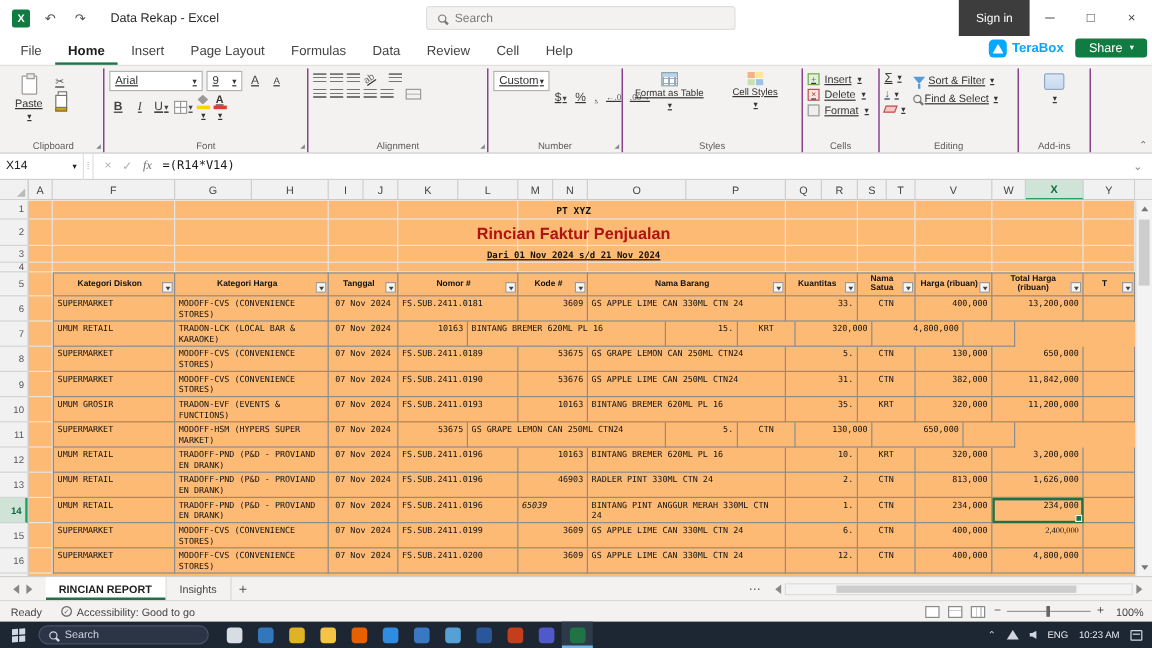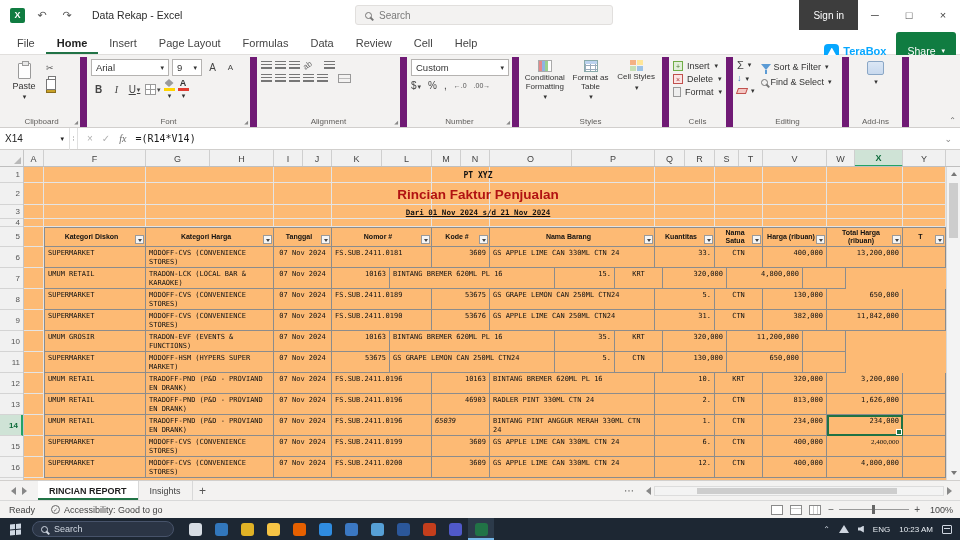--- a/index.html
+++ b/index.html
@@ -22,26 +22,26 @@
 
 
 .tabrow{height:25px;flex:0 0 25px;background:#fff;display:flex;align-items:flex-end;padding-left:6px;position:relative;border-bottom:1px solid #e1dfdd;}
 .rtab{padding:4px 11px 3px;font-size:11px;color:#444;cursor:pointer;}
 .rtab.active{color:#1e1e1e;font-weight:bold;border-bottom:2.5px solid #217346;}
 .tabrow-right{position:absolute;right:4px;top:2px;display:flex;align-items:center;gap:10px;}
 .terabox{display:flex;align-items:center;gap:4px;cursor:pointer;}
 .tb-ic{width:15px;height:15px;border-radius:4px;background:#06a7ff;position:relative;}
 .tb-ic::after{content:"";position:absolute;left:3px;right:3px;top:4px;bottom:3px;background:#fff;clip-path:polygon(0 100%,50% 0,100% 100%);}
 .terabox-label{color:#06a7ff;font-weight:bold;font-size:11px;}
-.sharebtn{background:#107c41;color:#fff;font-size:10.5px;border-radius:3px;padding:13px 11px;display:flex;align-items:center;gap:5px;cursor:pointer;}
+.sharebtn{background:#107c41;color:#fff;font-size:10.5px;border-radius:3px;padding:2px 11px;display:flex;align-items:center;gap:5px;cursor:pointer;}
 .car::after{content:"▾";font-size:7px;color:inherit;margin-left:1px;}
 
 
 .ribbon{height:73px;flex:0 0 73px;background:#f3f2f1;border-bottom:1px solid #d1cfcd;display:flex;padding:2px 0 0 3px;overflow:hidden;position:relative;}
-.grp{position:relative;border-right:7px solid #701a75;padding:2px 4px 24px;flex:0 0 auto;}
+.grp{position:relative;border-right:1px solid #701a75;padding:2px 4px 24px;flex:0 0 auto;text-decoration:underline;}
 .grp-label{position:absolute;bottom:1px;left:0;right:0;text-align:center;font-size:8px;color:#605e5c;}
 .dlg{position:absolute;right:2px;bottom:2px;font-size:5px;color:#888;cursor:pointer;}
 .dlg::before{content:"◢";}
 .g-clip{width:84px;display:flex;gap:5px;}
 .paste-big{width:34px;display:flex;flex-direction:column;align-items:center;gap:2px;padding-top:4px;cursor:pointer;font-size:9px;color:#333;}
 .ic-clip{width:13px;height:16px;border:1px solid #9a9a9a;border-radius:1px;background:#fdfdfd;position:relative;}
 .ic-clip::before{content:"";position:absolute;top:-3px;left:3px;width:5px;height:3px;border:1px solid #9a9a9a;background:#e8e8e8;}
 .clip-small{display:flex;flex-direction:column;gap:4px;padding-top:5px;}
 .ic-scissors{font-size:9px;color:#555;line-height:8px;cursor:pointer;}
 .ic-scissors::before{content:"✂";}
@@ -64,21 +64,21 @@
 .bar-yellow{background:#ffd400;}
 .bar-red{background:#e03c31;}
 .ic-borders{width:11px;height:11px;border:1px solid #9a9a9a;background:linear-gradient(#9a9a9a,#9a9a9a) center/100% 1px no-repeat,linear-gradient(#9a9a9a,#9a9a9a) center/1px 100% no-repeat,#fff;}
 .ic-bkt{width:9px;height:8px;background:#9a9a9a;clip-path:polygon(50% 0,100% 50%,50% 100%,0 50%);}
 .fontA{font-size:9px;color:#333;font-weight:bold;line-height:8px;}
 .g-align{width:150px;display:flex;flex-direction:column;gap:4px;padding-top:4px;}
 .ic-bars{width:11px;height:9px;background:repeating-linear-gradient(to bottom,#767676 0 1.2px,transparent 1.2px 3.2px);cursor:pointer;}
 .ic-orient{font-size:8px;color:#666;transform:rotate(-35deg);cursor:pointer;}
 .ic-orient::before{content:"ab";}
 .ic-merge{width:13px;height:9px;border:1px solid #999;background:linear-gradient(#bbb,#bbb) center/100% 1px no-repeat;cursor:pointer;}
-.g-num{width:112px;display:flex;flex-direction:column;gap:4px;}
+.g-num{width:112px;display:flex;flex-direction:row;gap:4px;}
 .nrow{display:flex;align-items:center;gap:7px;font-size:10px;color:#444;}
 .decbtn{font-size:7px;color:#555;cursor:pointer;}
 .d-inc::before{content:"←.0";}
 .d-dec::before{content:".00→";}
 .g-styles{width:150px;display:flex;gap:2px;padding-top:3px;}
 .stylebtn{flex:1;display:flex;flex-direction:column;align-items:center;gap:2px;font-size:8px;color:#333;text-align:center;line-height:8.5px;cursor:pointer;}
 .ic-cf{width:14px;height:12px;border:1px solid #aaa;background:repeating-linear-gradient(90deg,#e4898a 0 3px,#8fb4e3 3px 6px,#9cd08f 6px 9px,#fff 9px 14px);}
 .ic-tbl{width:14px;height:12px;border:1px solid #8aa;background:linear-gradient(#bcd2ee 0 3px,rgba(0,0,0,0) 3px),repeating-linear-gradient(90deg,#9ab 0 1px,rgba(0,0,0,0) 1px 5px),repeating-linear-gradient(#9ab 0 1px,#fff 1px 4px);}
 .ic-cs{display:grid;grid-template-columns:6px 6px;grid-gap:1px;}
 .ic-cs span{width:6px;height:5px;display:block;}
@@ -323,24 +323,20 @@
         <span>,</span>
         <span class="decbtn d-inc"></span>
         <span class="decbtn d-dec"></span>
       </div>
       <span class="grp-label">Number</span>
       <span class="dlg"></span>
     </div>
 
     <div class="grp g-styles">
       <span class="stylebtn car">
-        <span class="ic-cf"></span>
-        <span>Conditional Formatting</span>
-      </span>
-      <span class="stylebtn car">
         <span class="ic-tbl"></span>
         <span>Format as Table</span>
       </span>
       <span class="stylebtn car">
         <span class="ic-cs">
             <span style="background:#f4b183;"></span>
             <span style="background:#ffe699;"></span>
             <span style="background:#c6e0b4;"></span>
             <span style="background:#9dc3e6;"></span>
           </span>
@@ -619,20 +615,21 @@
           <div class="cell dt" style="width: 48px; text-align: center;">CTN</div>
           <div class="cell dt" style="width: 64px; text-align: right;">382,000</div>
           <div class="cell dt" style="width: 76px; text-align: right;">11,842,000</div>
           <div class="cell dt" style="width: 43px;"></div>
         </div>
         <div class="srow" style="height: 21px;">
           <div class="cell lite" style="width: 20px;"></div>
           <div class="cell dt" style="width: 102px; text-align: left;">UMUM GROSIR</div>
           <div class="cell dt" style="width: 128px; text-align: left;">TRADON-EVF (EVENTS &amp; FUNCTIONS)</div>
           <div class="cell dt" style="width: 58px; text-align: center;">07 Nov 2024</div>
+          <div class="cell dt" style="width: 100px; text-align: left;">FS.SUB.2411.0193</div>
           <div class="cell dt" style="width: 58px; text-align: right;">10163</div>
           <div class="cell dt" style="width: 165px; text-align: left;">BINTANG BREMER 620ML PL 16</div>
           <div class="cell dt" style="width: 60px; text-align: right;">35.</div>
           <div class="cell dt" style="width: 48px; text-align: center;">KRT</div>
           <div class="cell dt" style="width: 64px; text-align: right;">320,000</div>
           <div class="cell dt" style="width: 76px; text-align: right;">11,200,000</div>
           <div class="cell dt" style="width: 43px;"></div>
         </div>
         <div class="srow" style="height: 21px;">
           <div class="cell lite" style="width: 20px;"></div>

